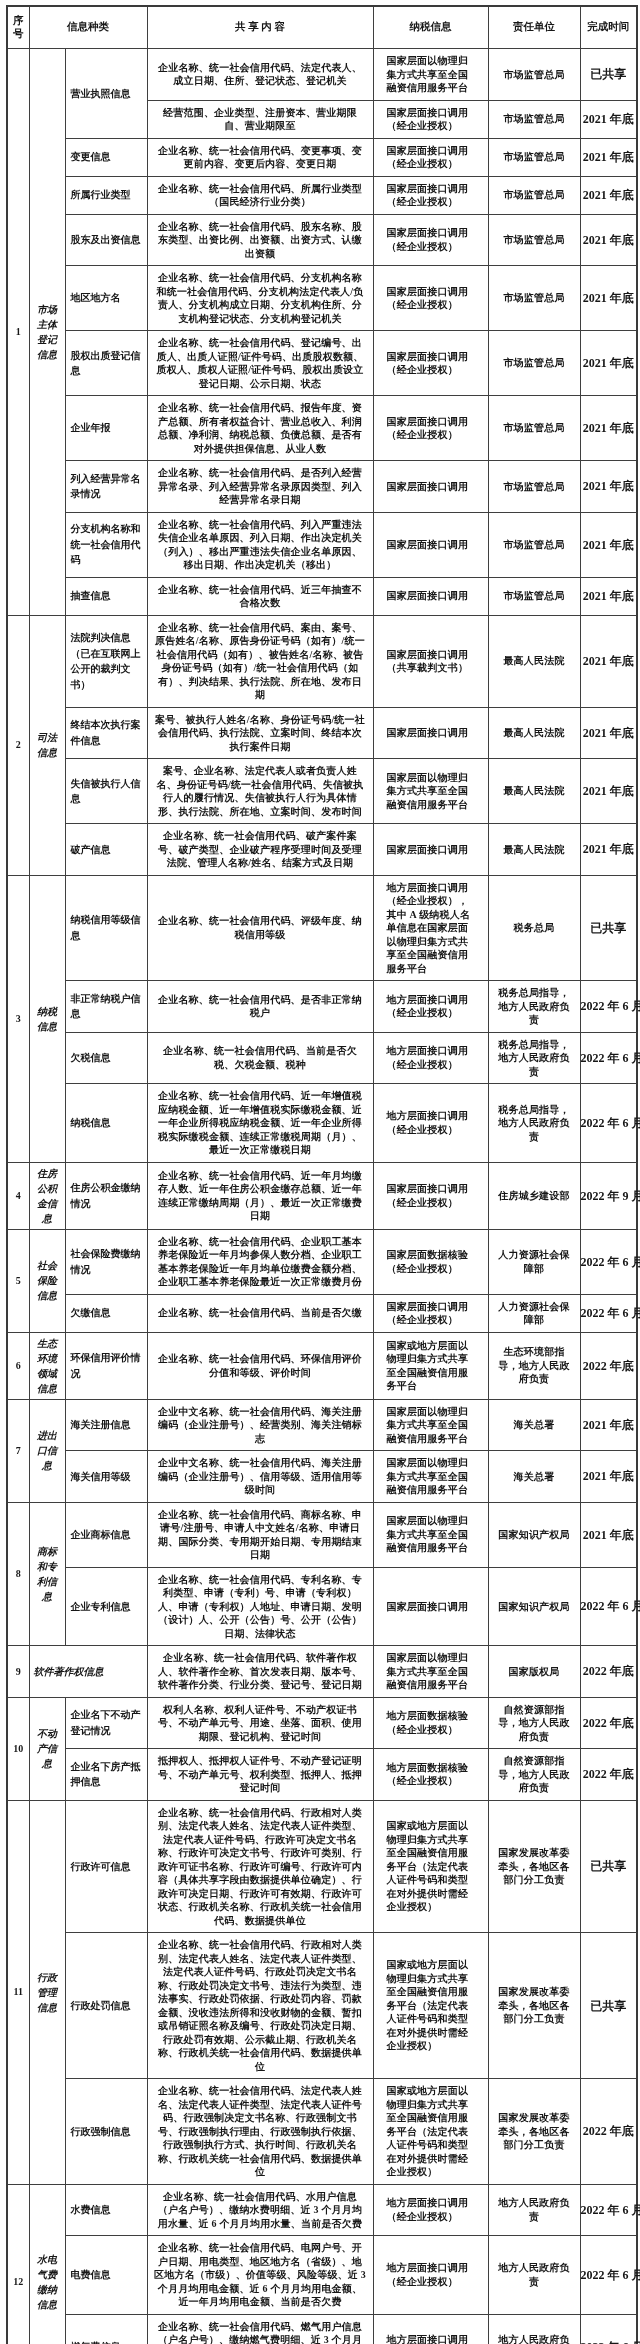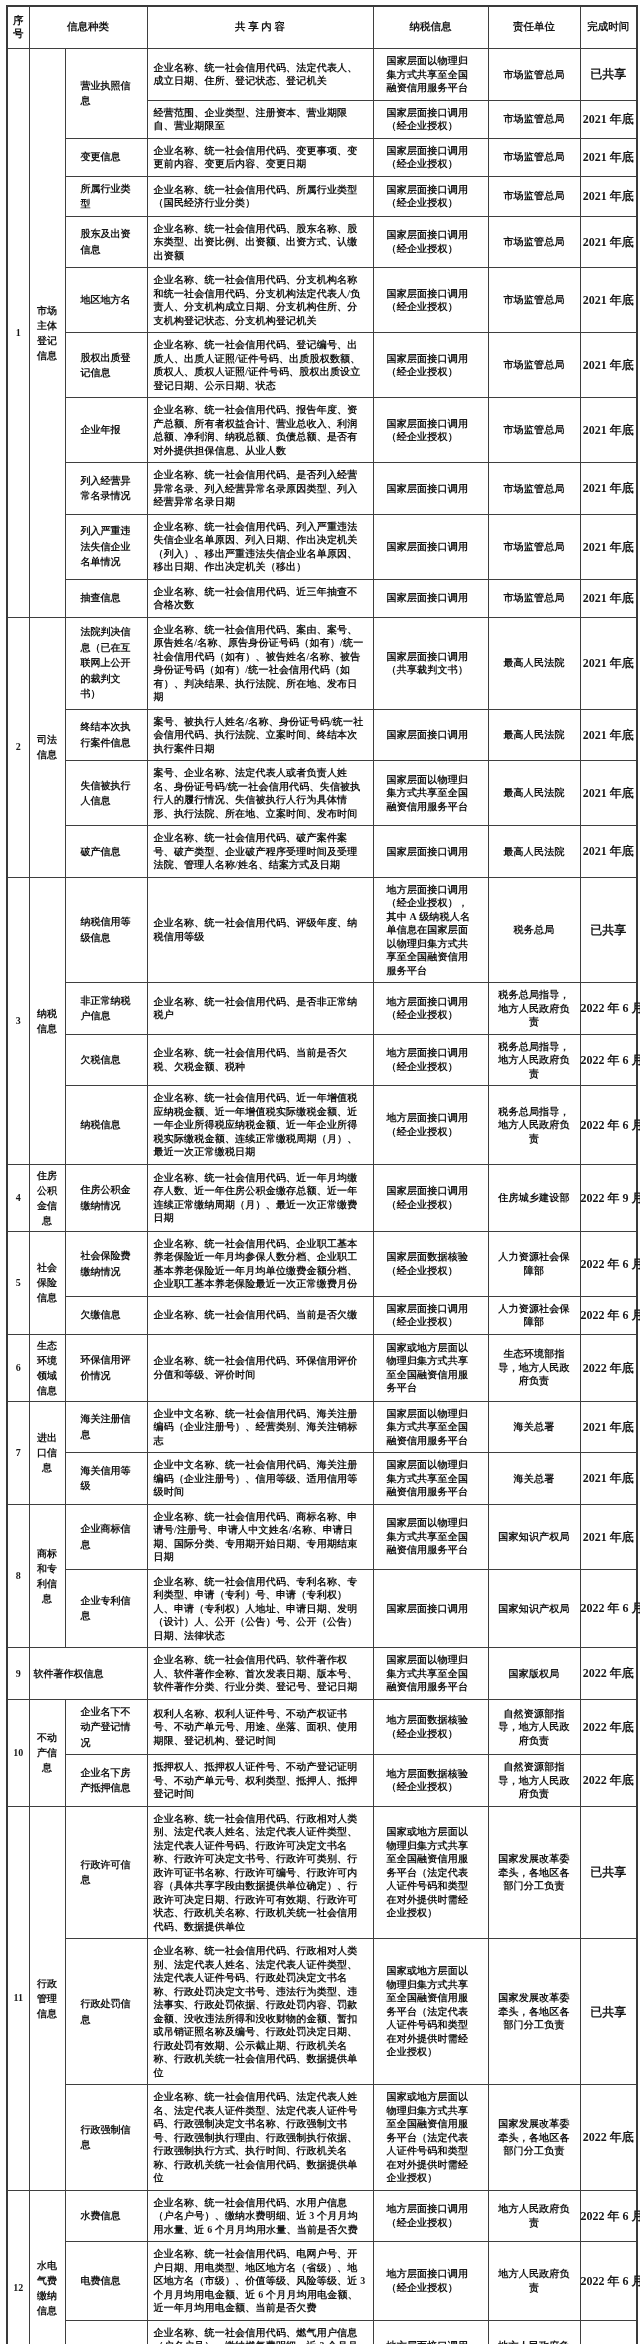--- a/index.html
+++ b/index.html
@@ -3,24 +3,24 @@
 <meta charset="utf-8">
 <style>
   html,body{margin:0;padding:0;background:#ffffff;}
   body{width:640px;font-family:"Liberation Serif","DejaVu Serif",serif;color:#171717;}
   .page{padding:5px 3px 4px 6px;}
   table.doc{border-collapse:collapse;table-layout:fixed;width:630px;border:2px solid #3a3a3a;}
   th,td{border:1px solid #3f3f3f;vertical-align:middle;word-break:break-all;}
   th{font-size:10.5px;font-weight:bold;text-align:center;padding:8px 1px;line-height:1.2;}
   td{font-size:10px;line-height:1.35;font-weight:bold;}
   td.num{text-align:center;font-family:"Liberation Serif",serif;font-size:10px;padding:2px 1px;}
-  td.group{text-align:center;padding:3px 6px;line-height:1.5;}
+  td.group{text-align:center;padding:3px 6px;line-height:1.5;font-style:italic;}
   td.group.merged{text-align:left;padding:17px 4px;}
-  td.type{text-align:left;padding:4px 15px;line-height:1.55;}
-  td.content{text-align:left;padding:5px 6px;letter-spacing:0.2px;}
+  td.type{text-align:left;padding:4px 5px;line-height:1.55;}
+  td.content{text-align:center;padding:5px 6px;letter-spacing:0.2px;}
   td.method{text-align:left;padding:5px 13px;letter-spacing:0.2px;}
   td.unit{text-align:center;padding:5px 5px;letter-spacing:0.2px;}
   td.time{text-align:center;font-size:12px;white-space:nowrap;padding:2px 0;}
 </style>
 </head>
 <body>
 
 <div class="page">
   <table class="doc">
     <colgroup>
@@ -101,21 +101,21 @@
           <td class="time">2021 年底</td>
         </tr>
         <tr>
           <td class="type">列入经营异常名录情况</td>
           <td class="content">企业名称、统一社会信用代码、是否列入经营异常名录、列入经营异常名录原因类型、列入经营异常名录日期</td>
           <td class="method">国家层面接口调用</td>
           <td class="unit">市场监管总局</td>
           <td class="time">2021 年底</td>
         </tr>
         <tr>
-          <td class="type">列入严重违法失信企业名单情况</td>
+          <td class="type">分支机构名称和统一社会信用代码</td>
           <td class="content">企业名称、统一社会信用代码、列入严重违法失信企业名单原因、列入日期、作出决定机关（列入）、移出严重违法失信企业名单原因、移出日期、作出决定机关（移出）</td>
           <td class="method">国家层面接口调用</td>
           <td class="unit">市场监管总局</td>
           <td class="time">2021 年底</td>
         </tr>
         <tr>
           <td class="type">抽查信息</td>
           <td class="content">企业名称、统一社会信用代码、近三年抽查不合格次数</td>
           <td class="method">国家层面接口调用</td>
           <td class="unit">市场监管总局</td>

